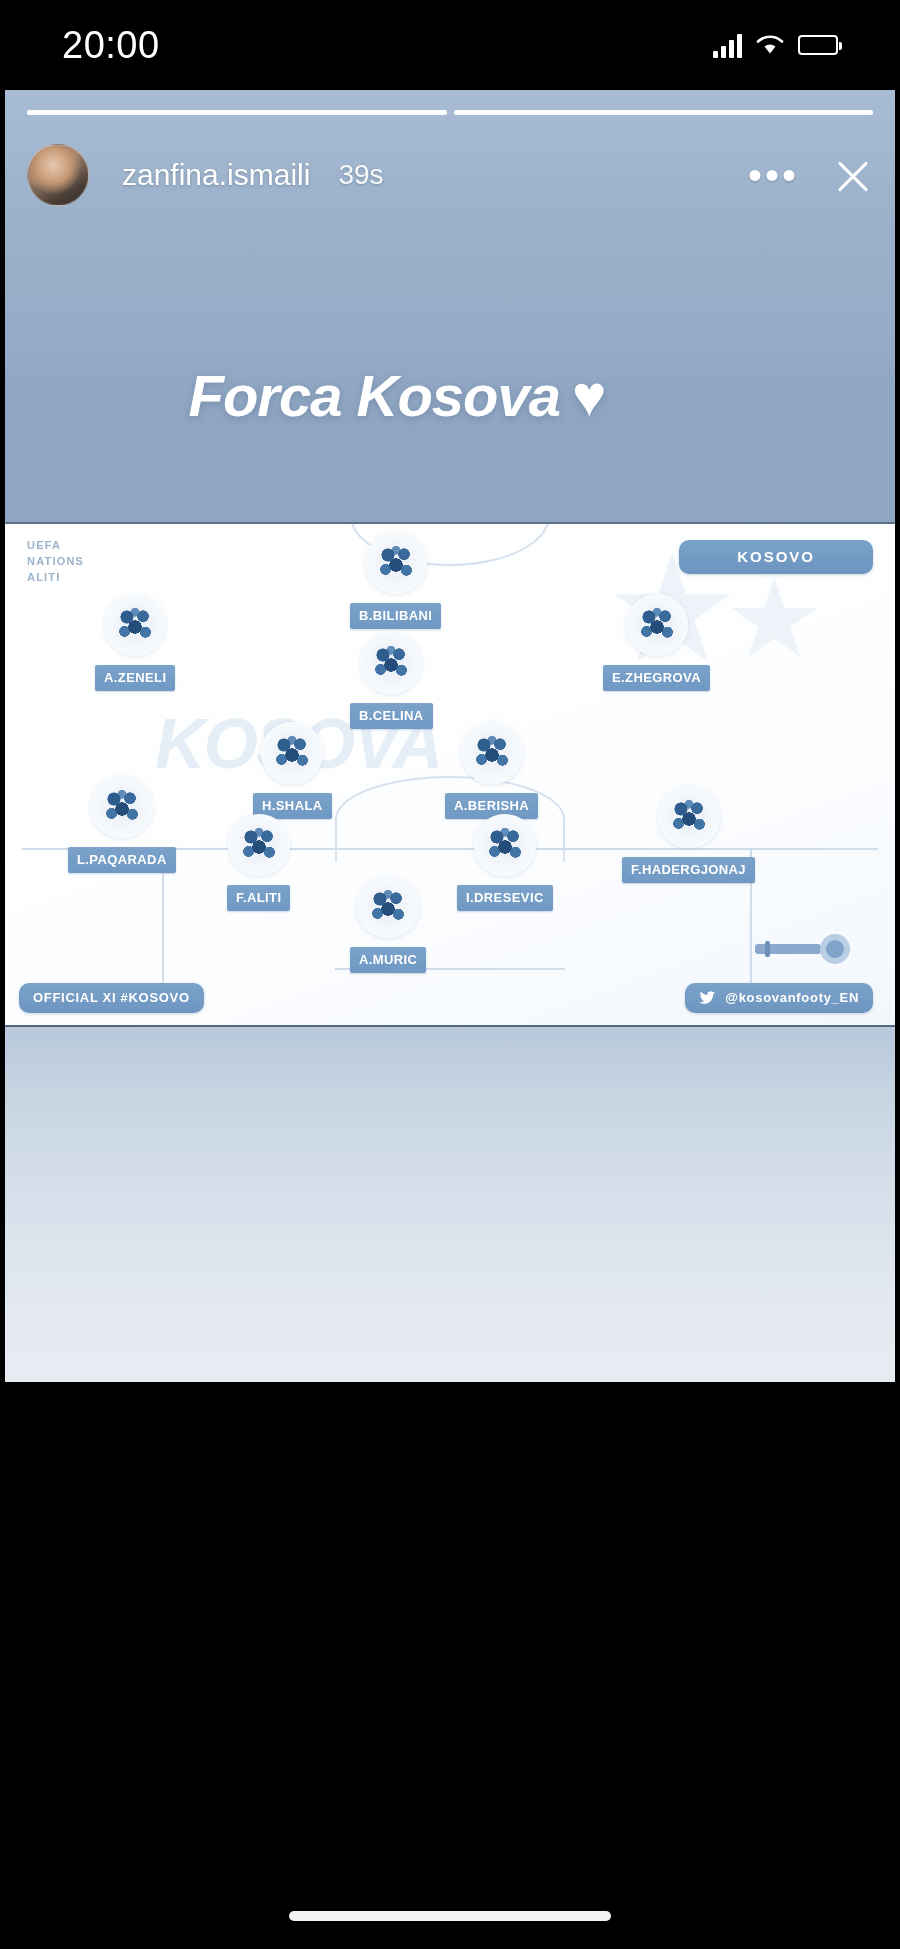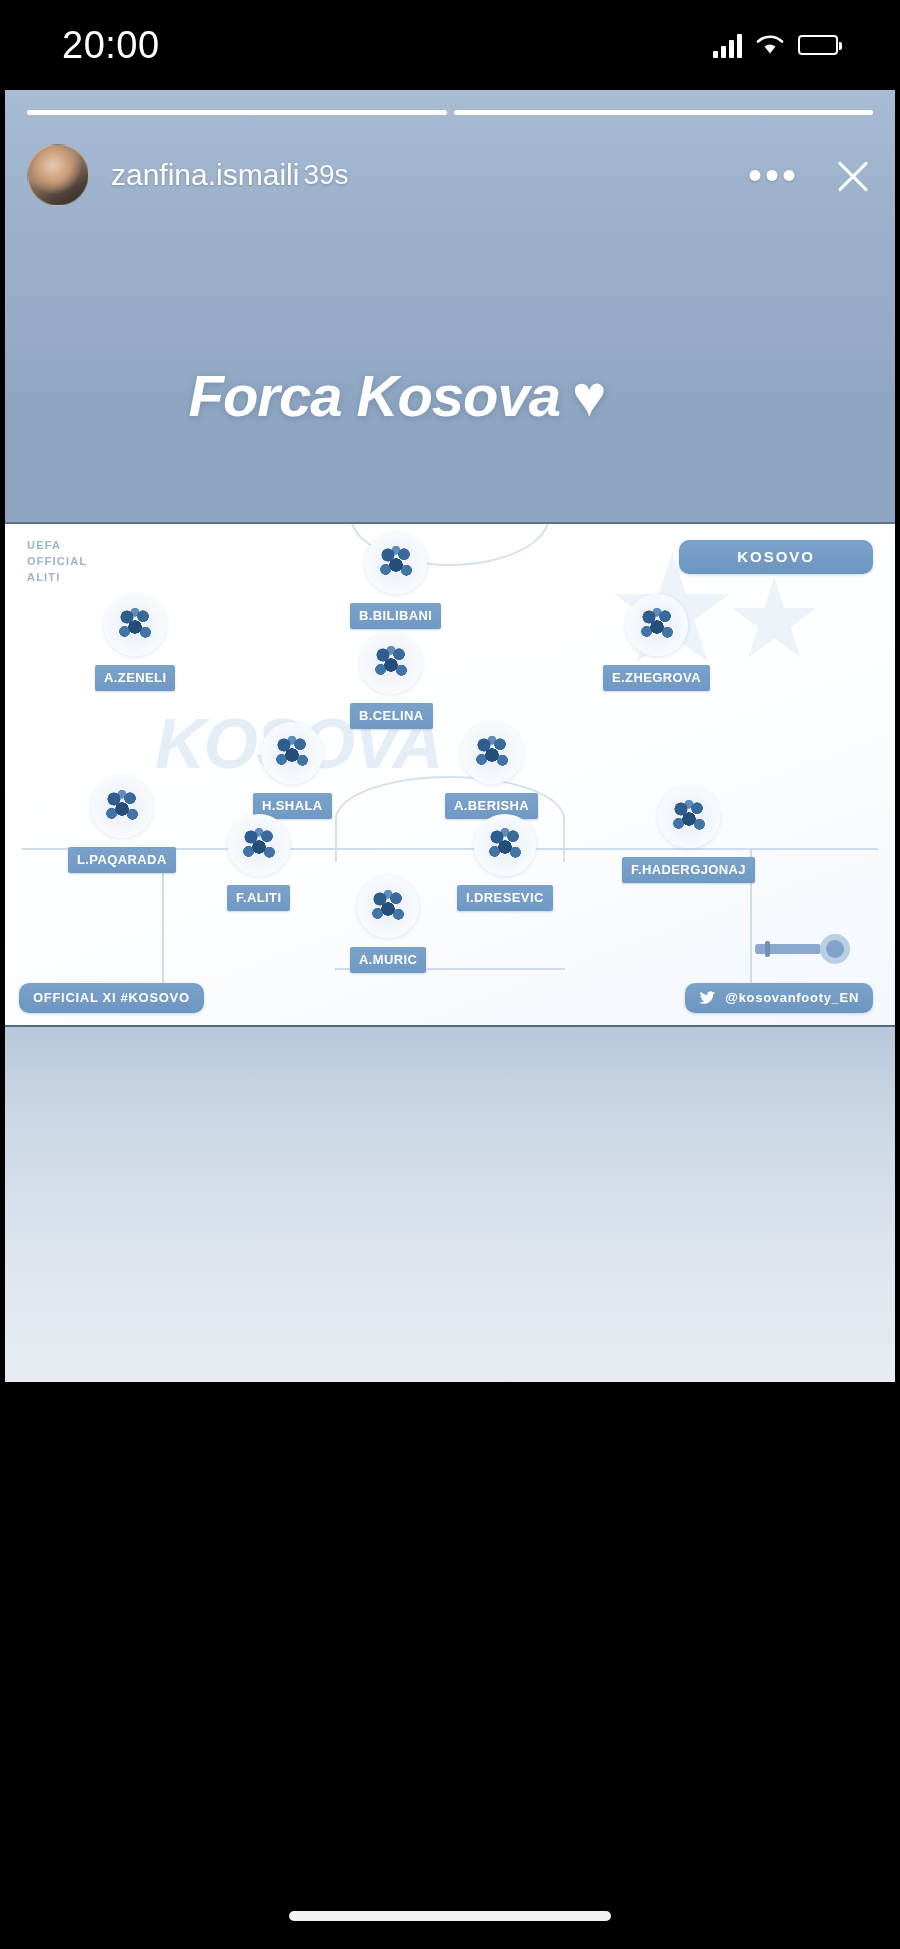--- a/index.html
+++ b/index.html
@@ -67,25 +67,25 @@
   }
   .avatar {
     width:62px; height:62px; border-radius:50%;
     background:
       radial-gradient(circle at 42% 34%, #e8c9b2 0%, #c79a77 32%, transparent 55%),
       linear-gradient(150deg,#6d5b53 0%, #9c7f69 38%, #4c4038 74%, #2f2a27 100%);
     border:1px solid rgba(255,255,255,0.35);
     flex:0 0 auto; overflow:hidden;
   }
   .story-user {
-    color:#fff; font-size:30px; margin-left:22px; font-weight:400;
+    color:#fff; font-size:30px; margin-left:33px; font-weight:400;
     text-shadow:0 1px 3px rgba(0,0,0,0.22);
   }
   .story-time {
-    color:rgba(255,255,255,0.93); font-size:28px; margin-left:4px;
+    color:rgba(255,255,255,0.93); font-size:28px; margin-left:28px;
     text-shadow:0 1px 3px rgba(0,0,0,0.22);
   }
   .header-spacer { flex:1; }
   .more-icon {
     color:#fff; font-size:40px; letter-spacing:3px; line-height:0.4;
     margin-right:34px; text-shadow:0 1px 3px rgba(0,0,0,0.2);
   }
   .close-icon { width:40px; height:40px; position:relative; }
   .close-icon::before, .close-icon::after {
     content:""; position:absolute; top:50%; left:0; width:100%; height:3px;
@@ -262,21 +262,21 @@
     </div>
 
     <div class="lineup">
 
       <div class="lineup-bg-star" style="top:10px; left:600px;">★</div>
       <div class="lineup-bg-star" style="top:40px; left:720px; font-size:110px;">★</div>
       <div class="wm-text">KOSOVA</div>
 
       <div class="uefa-logo">
         <div>UEFA</div>
-        <div>OFFICIAL</div>
+        <div>NATIONS</div>
         <div>ALITI</div>
       </div>
 
       <div class="pitch-arc"></div>
       <div class="pitch-arc2"></div>
       <div class="pitch-hline"></div>
       <div class="pitch-box"></div>
       <div class="pitch-vleft"></div>
       <div class="pitch-vright"></div>
 

